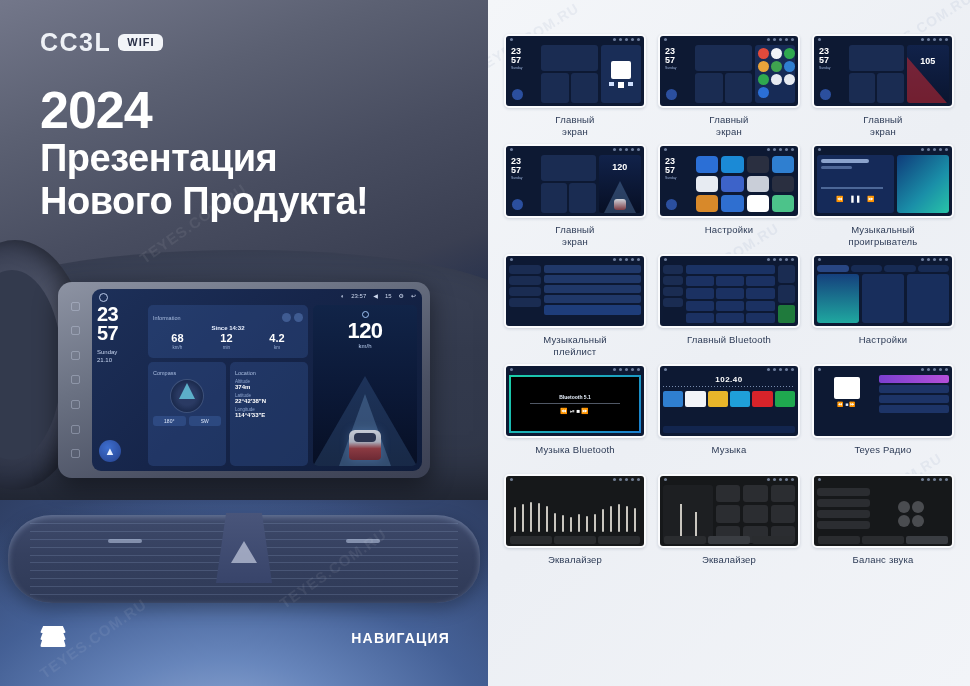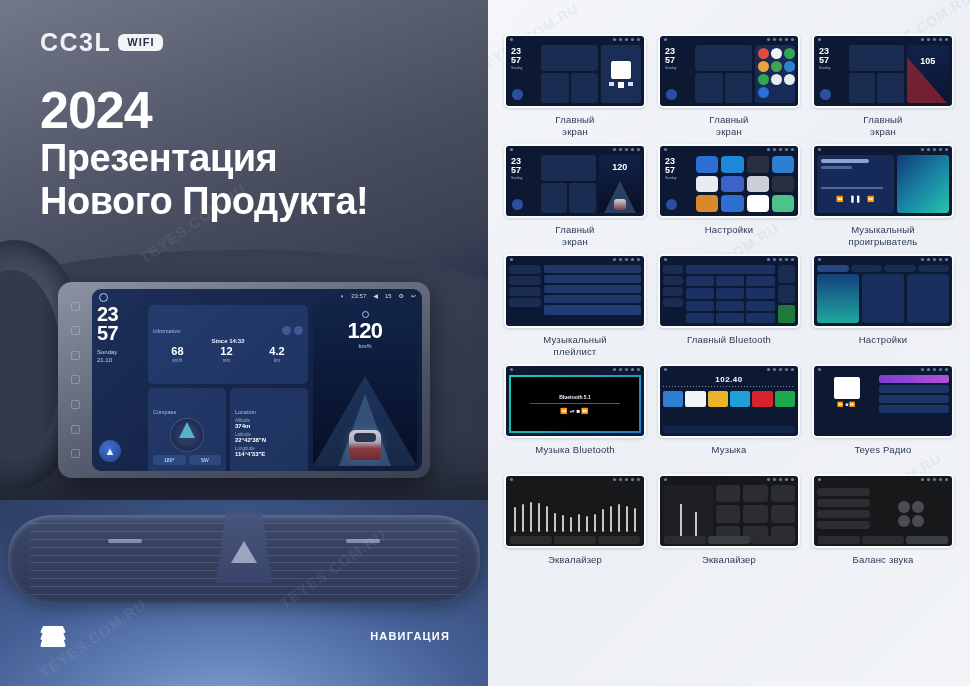--- a/index.html
+++ b/index.html
@@ -98,21 +98,21 @@
   .hu-clock { font-size:20px; font-weight:bold; line-height:.95; letter-spacing:-0.5px; }
   .hu-day { font-size:6px; color:#c6d4ef; margin-top:5px; line-height:1.4; }
   .hu-nav-circ {
     position:absolute; left:2px; bottom:4px; width:22px; height:22px; border-radius:50%;
     background:radial-gradient(circle at 40% 35%, #3e6fd0, #24408c);
     display:flex; align-items:center; justify-content:center;
   }
   .hu-nav-circ span{ color:#e8f0ff; font-size:11px; line-height:1; }
 
   .hu-mid { flex:1; display:flex; flex-direction:column; gap:4px; }
-  .card { background:rgba(60,95,165,.30); border-radius:5px; padding:21px 5px; }
+  .card { background:rgba(60,95,165,.30); border-radius:5px; padding:8px 5px; }
   .card-t { font-size:5.5px; color:#a9bde0; }
   .info-hdr{ display:flex; justify-content:space-between; align-items:center; }
   .info-icons{ display:flex; gap:3px; }
   .info-icons b{ width:9px;height:9px;border-radius:50%;background:rgba(120,160,230,.35); display:block; }
   .since { text-align:center; font-size:6px; color:#e9f0ff; font-weight:bold; margin:3px 0 2px; }
   .stats { display:flex; justify-content:space-around; text-align:center; }
   .stats .v { font-size:11px; color:#fff; font-weight:bold; line-height:1; }
   .stats .u { font-size:4.5px; color:#9db2d8; margin-top:1px; }
   .row2 { display:flex; gap:4px; flex:1; }
   .row2 > div { flex:1; }
@@ -194,21 +194,21 @@
   .bottom-bar{ position:absolute; left:0; right:0; bottom:0; height:86px; z-index:12; }
   .stack-ico{ position:absolute; left:40px; top:26px; width:26px; height:20px; }
   .stack-ico i{
     position:absolute; left:0; width:26px; height:7px; background:#fff;
     border-radius:2px/4px; transform:skewX(0deg);
   }
   .stack-ico i:nth-child(1){ top:0; clip-path:polygon(12% 0,88% 0,100% 100%,0 100%); }
   .stack-ico i:nth-child(2){ top:7px; clip-path:polygon(10% 0,90% 0,100% 100%,0 100%); }
   .stack-ico i:nth-child(3){ top:14px; clip-path:polygon(8% 0,92% 0,100% 100%,0 100%); }
   .nav-label{
-    position:absolute; right:38px; top:30px; color:#fff; font-size:11px;
+    position:absolute; right:38px; top:30px; color:#fff; font-size:14px;
     font-weight:bold; letter-spacing:1.2px;
   }
 
   .wm { position:absolute; color:rgba(255,255,255,.07); font-size:15px; font-weight:bold;
         transform:rotate(-35deg); white-space:nowrap; pointer-events:none; z-index:20; letter-spacing:1px;}
 
   
   .right {
     position:relative; width:482px; height:686px; overflow:hidden;
     background:linear-gradient(135deg,#f4f6f9 0%,#eceff4 50%,#f2f4f8 100%);

